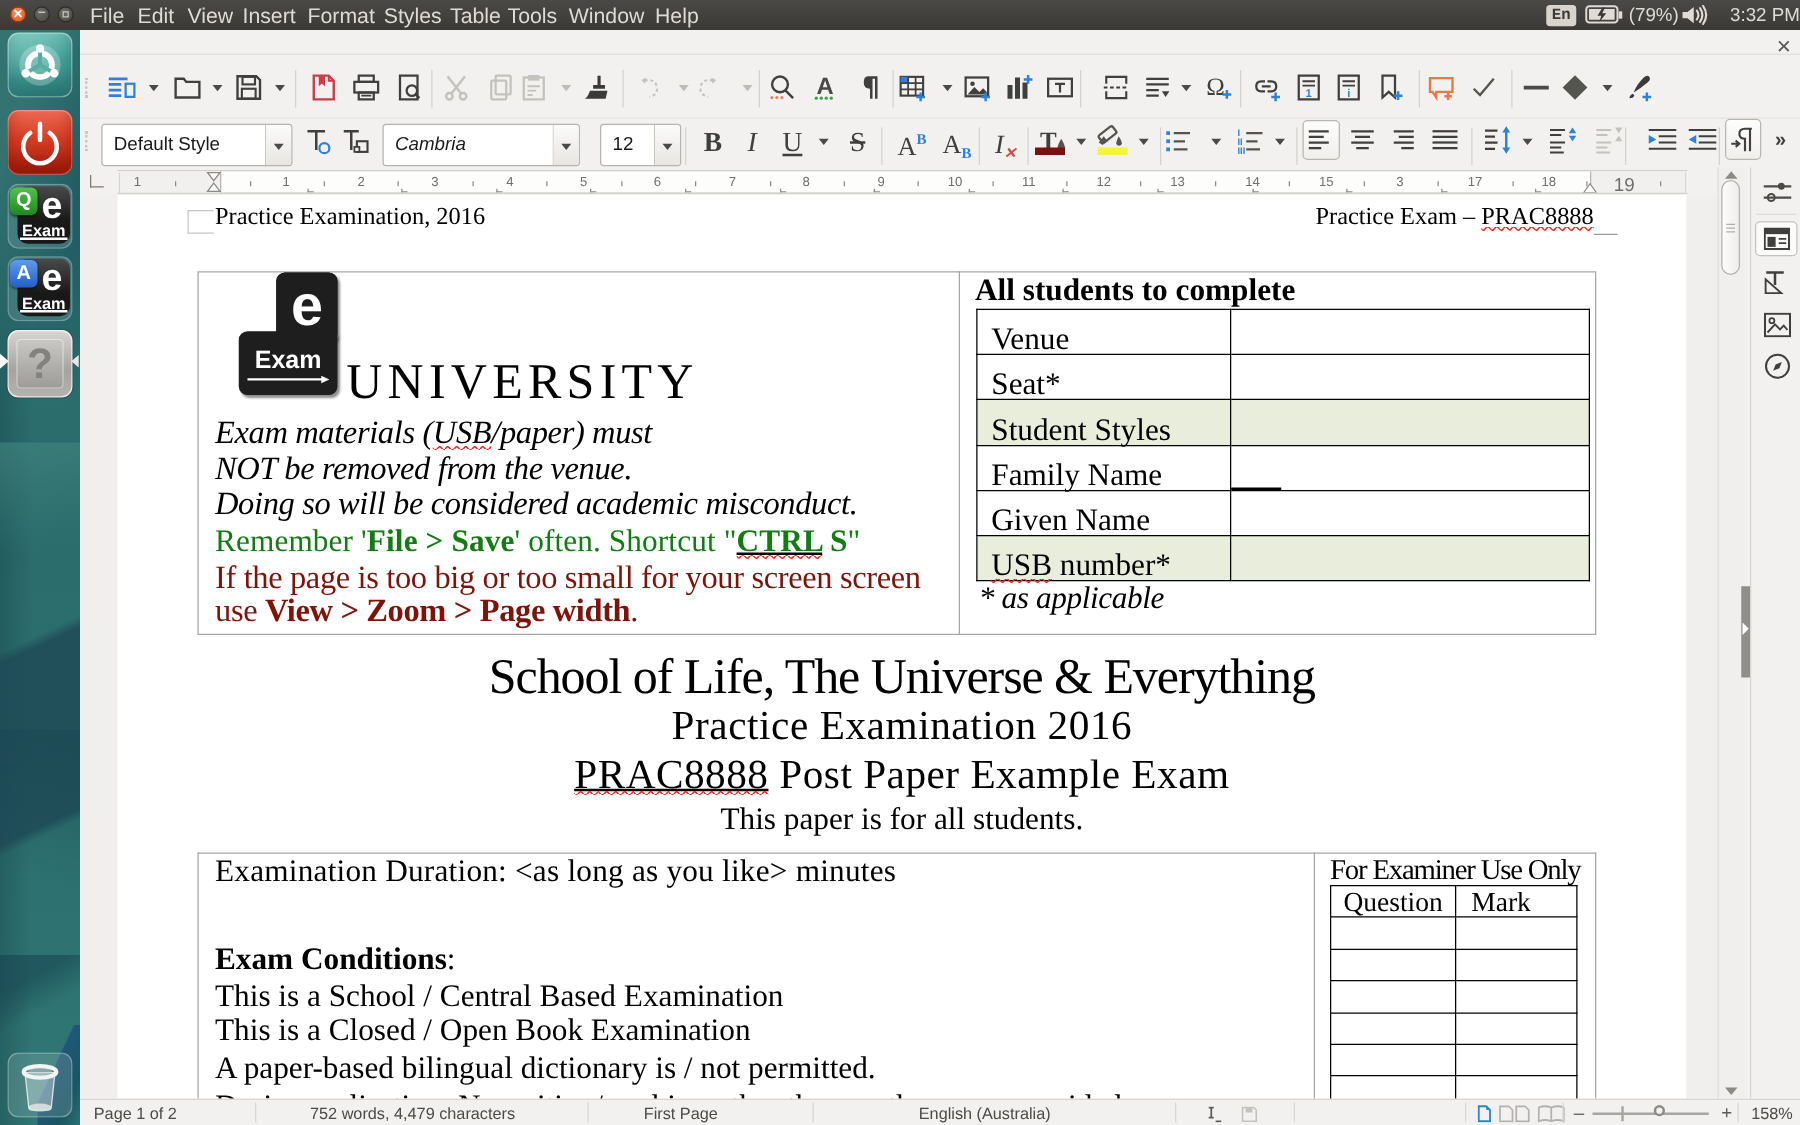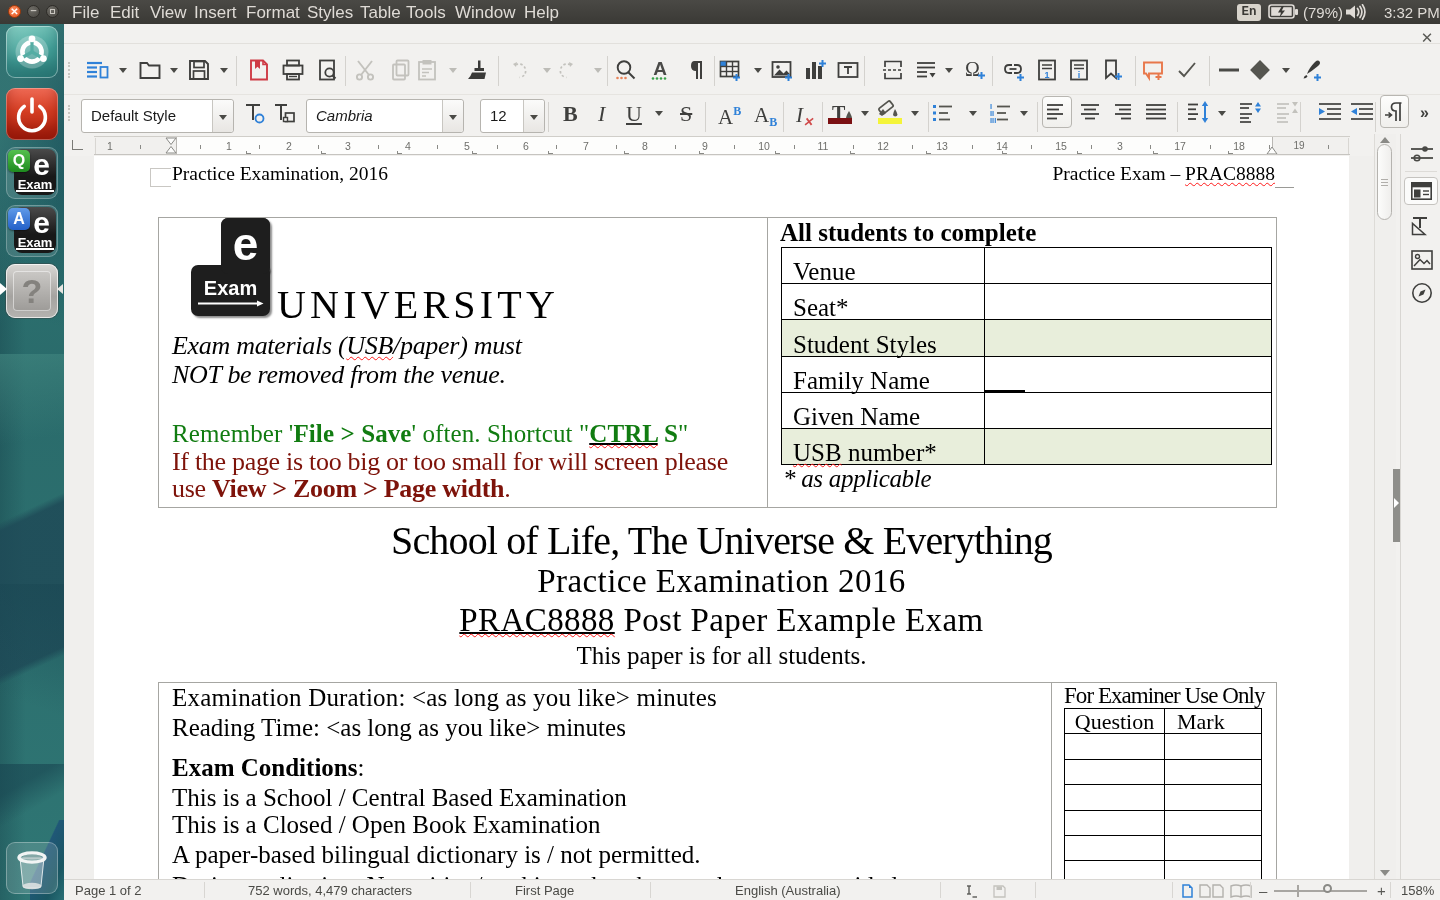--- a/index.html
+++ b/index.html
@@ -637,21 +637,21 @@
       <div class="abs" style="left:603px;top:3px;width:16px;text-align:center;font-size:10.5px;color:#6e6e6a;">9</div>
       <div class="abs" style="left:662px;top:3px;width:16px;text-align:center;font-size:10.5px;color:#6e6e6a;">10</div>
       <div class="abs" style="left:721px;top:3px;width:16px;text-align:center;font-size:10.5px;color:#6e6e6a;">11</div>
       <div class="abs" style="left:781px;top:3px;width:16px;text-align:center;font-size:10.5px;color:#6e6e6a;">12</div>
       <div class="abs" style="left:840px;top:3px;width:16px;text-align:center;font-size:10.5px;color:#6e6e6a;">13</div>
       <div class="abs" style="left:900px;top:3px;width:16px;text-align:center;font-size:10.5px;color:#6e6e6a;">14</div>
       <div class="abs" style="left:959px;top:3px;width:16px;text-align:center;font-size:10.5px;color:#6e6e6a;">15</div>
       <div class="abs" style="left:1018px;top:3px;width:16px;text-align:center;font-size:10.5px;color:#6e6e6a;">3</div>
       <div class="abs" style="left:1078px;top:3px;width:16px;text-align:center;font-size:10.5px;color:#6e6e6a;">17</div>
       <div class="abs" style="left:1137px;top:3px;width:16px;text-align:center;font-size:10.5px;color:#6e6e6a;">18</div>
-      <div class="abs" style="left:1197px;top:3px;width:16px;text-align:center;font-size:10px;color:#6e6e6a;">19</div>
+      <div class="abs" style="left:1197px;top:3px;width:16px;text-align:center;font-size:15px;color:#6e6e6a;">19</div>
       <div class="abs" style="left:106px;top:8px;width:1px;height:4px;background:#8a8a86;"></div>
       <div class="abs" style="left:165px;top:8px;width:1px;height:4px;background:#8a8a86;"></div>
       <div class="abs" style="left:224px;top:8px;width:1px;height:4px;background:#8a8a86;"></div>
       <div class="abs" style="left:284px;top:8px;width:1px;height:4px;background:#8a8a86;"></div>
       <div class="abs" style="left:343px;top:8px;width:1px;height:4px;background:#8a8a86;"></div>
       <div class="abs" style="left:403px;top:8px;width:1px;height:4px;background:#8a8a86;"></div>
       <div class="abs" style="left:462px;top:8px;width:1px;height:4px;background:#8a8a86;"></div>
       <div class="abs" style="left:522px;top:8px;width:1px;height:4px;background:#8a8a86;"></div>
       <div class="abs" style="left:581px;top:8px;width:1px;height:4px;background:#8a8a86;"></div>
       <div class="abs" style="left:640px;top:8px;width:1px;height:4px;background:#8a8a86;"></div>
@@ -707,22 +707,23 @@
     <div class="abs" style="left:127px;top:64px;width:49px;height:48px;color:#fff;font-weight:bold;font-size:46px;text-align:center;line-height:48px;">e</div>
     <div class="abs" style="left:102px;top:121px;width:69px;height:22px;color:#fff;font-weight:bold;font-size:20px;text-align:center;line-height:22px;">Exam</div>
     <svg class="abs" style="left:102px;top:144px;" width="69" height="8" viewBox="0 0 69 8">
       <line x1="2" y1="3.5" x2="62" y2="3.5" stroke="#fff" stroke-width="1.8"></line>
       <path d="M61 0.5 L67.5 3.5 L61 6.5 Z" fill="#fff"></path>
     </svg>
     <div class="ser" style="left:183px;top:129px;font-size:40px;letter-spacing:4.2px;">UNIVERSITY</div>
 
     <div class="ser it" style="left:78px;top:177px;">Exam materials (<span class="sq">USB</span>/paper) must</div>
     <div class="ser it" style="left:78px;top:205.5px;">NOT be removed from the venue.</div>
+    <div class="ser it" style="left:78px;top:234px;">Doing so will be considered academic misconduct.</div>
     <div class="ser grn" style="left:78px;top:265px;">Remember '<b>File &gt; Save</b>' often. Shortcut "<b><span class="ul"><span class="sq">CTRL</span></span> S</b>"</div>
-    <div class="ser red" style="left:78px;top:292.5px;">If the page is too big or too small for will screen please</div>
+    <div class="ser red" style="left:78px;top:292.5px;">If the page is too big or too small for your screen screen</div>
     <div class="ser red" style="left:78px;top:319.5px;">use <b>View &gt; Zoom &gt; Page width</b>.</div>
 
     <div class="ser" style="left:686px;top:64px;font-size:25px;font-weight:bold;">All students to complete</div>
     <table id="stu" class="abs">
           <tbody>
             <tr>
               <td>Venue</td>
               <td></td>
             </tr>
             <tr>
@@ -751,21 +752,20 @@
     <div class="ser it" style="left:689px;top:310px;font-size:25px;">* <i>as applicable</i></div>
 
     <div class="ser ctr" style="top:365px;font-size:40px;letter-spacing:-0.85px;">School of Life, The Universe &amp; Everything</div>
     <div class="ser ctr" style="top:409px;font-size:33px;letter-spacing:0.45px;">Practice Examination 2016</div>
     <div class="ser ctr" style="top:448px;font-size:33px;letter-spacing:0.4px;"><span class="ul"><span class="sq">PRAC8888</span></span> Post Paper Example Exam</div>
     <div class="ser ctr" style="top:487px;font-size:25px;">This paper is for all students.</div>
 
     <div class="abs" style="left:64px;top:526px;width:1119px;height:200px;border:1px solid #a6a6a2;border-bottom:none;"></div>
     <div class="abs" style="left:957px;top:526px;width:1px;height:200px;background:#a6a6a2;"></div>
     <div class="ser" style="left:78px;top:529px;font-size:25px;letter-spacing:0.18px;">Examination Duration: &lt;as long as you like&gt; minutes</div>
-    <div class="ser" style="left:78px;top:558.5px;font-size:25px;">Reading Time: &lt;as long as you like&gt; minutes</div>
     <div class="ser" style="left:78px;top:599px;font-size:25px;"><b>Exam Conditions</b>:</div>
     <div class="ser" style="left:78px;top:628.5px;font-size:25px;">This is a School / Central Based Examination</div>
     <div class="ser" style="left:78px;top:656px;font-size:25px;">This is a Closed / Open Book Examination</div>
     <div class="ser" style="left:78px;top:685.5px;font-size:25px;">A paper-based bilingual dictionary is / not permitted.</div>
     <div class="ser" style="left:78px;top:716.5px;font-size:25px;">During realisation: No writing/marking other than on the paper provided</div>
 
     <div class="ser" style="left:970px;top:528px;font-size:23px;letter-spacing:-0.95px;">For Examiner Use Only</div>
     <table id="exm" class="abs">
           <tbody>
             <tr>

